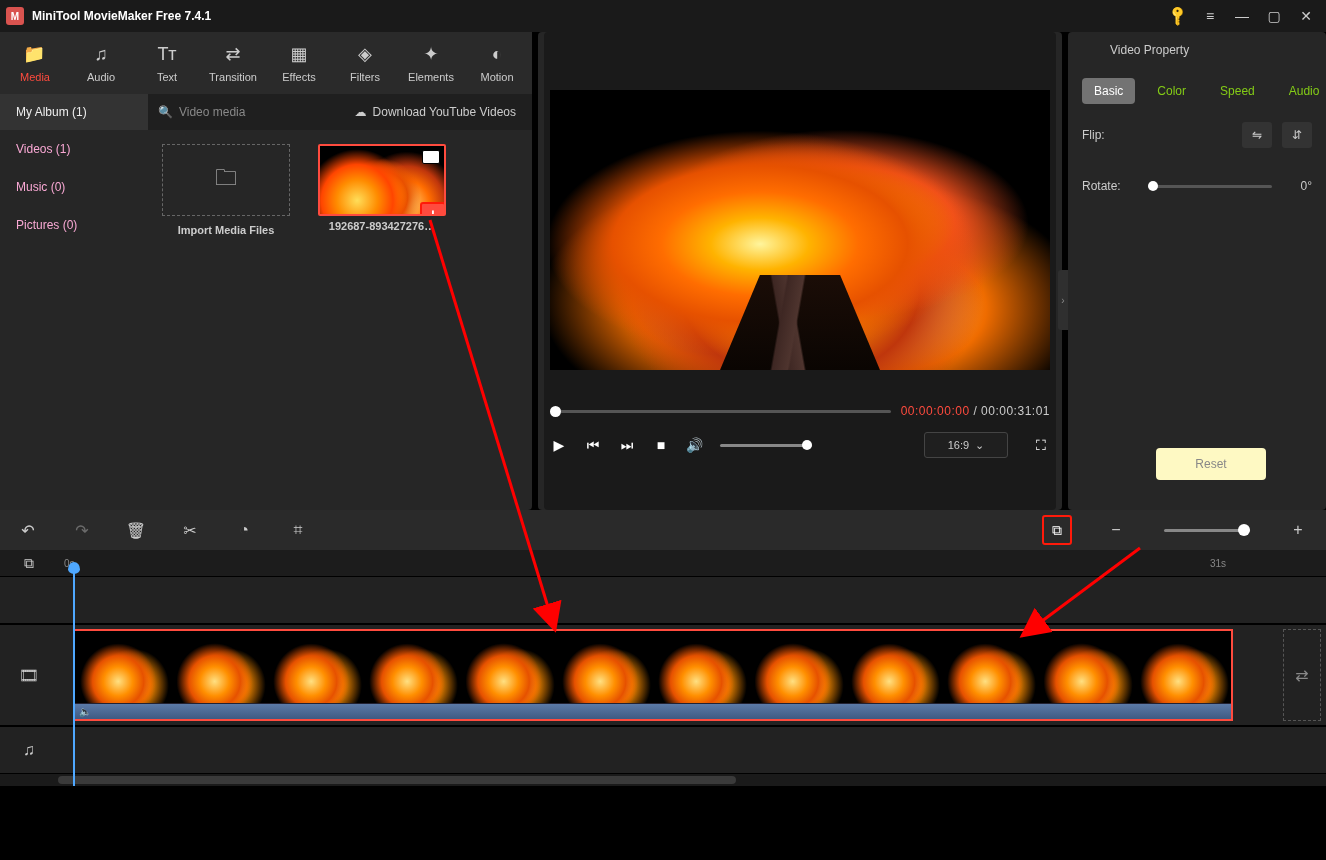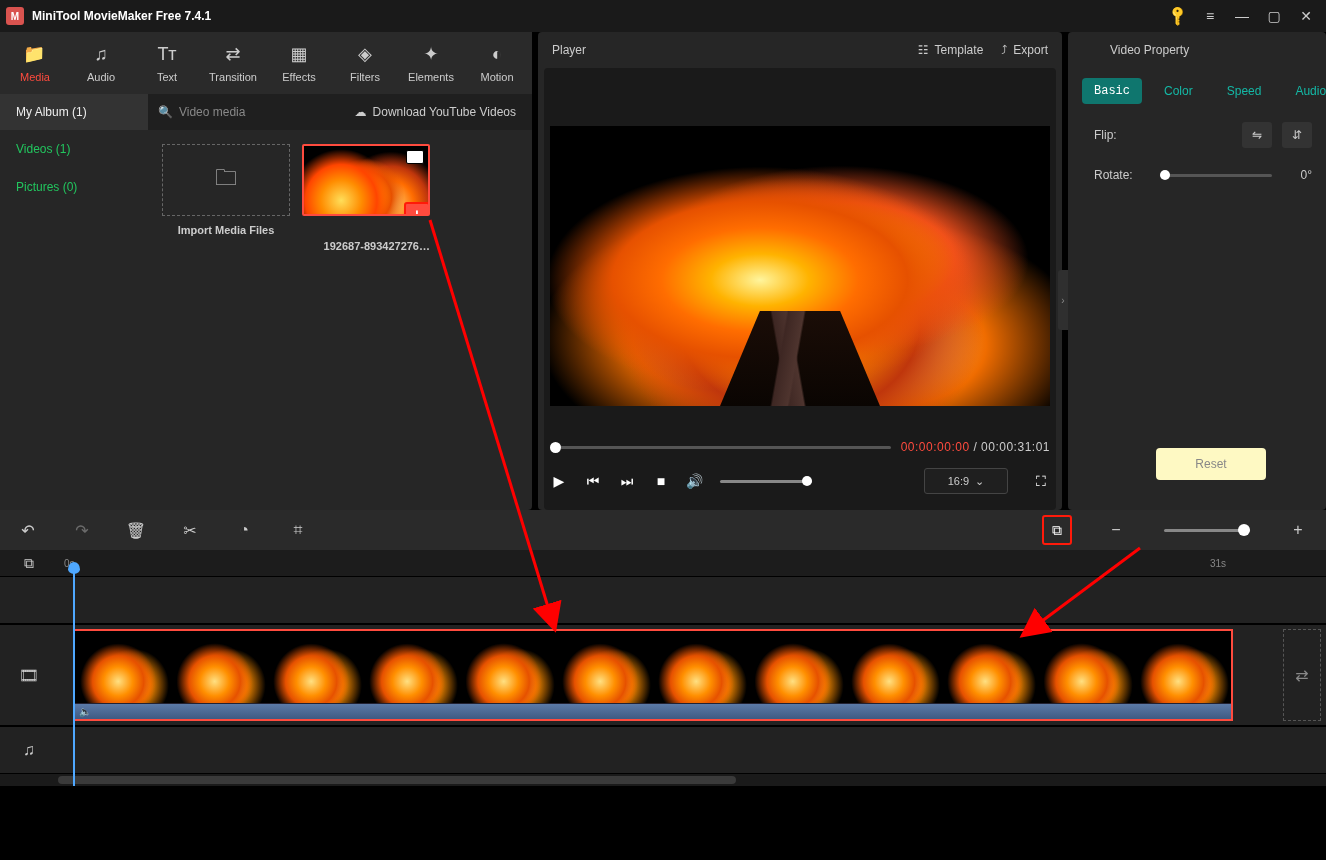--- a/index.html
+++ b/index.html
@@ -23,26 +23,26 @@
 .tab.active { color:#ff4b3e; }
 .tab .t-icon{font-size:18px;}
 
 .media-row { display:flex; background:#1f1f1f; height:36px; align-items:center; font-size:12px;}
 .media-row .sidebar-head{width:148px;padding-left:16px;background:#333;height:100%;display:flex;align-items:center;color:#eee;}
 .media-row .search{flex:1;display:flex;align-items:center;padding-left:10px;color:#888;gap:6px;}
 .media-row .yt{padding:0 16px;color:#ccc;display:flex;align-items:center;gap:6px;}
 
 .media-body{display:flex;flex:1;}
 .sidebar{width:148px;background:#262626;display:flex;flex-direction:column;font-size:12px;}
-.sidebar-item{padding:12px 16px;color:#22c55e;cursor:pointer;}
+.sidebar-item{padding:12px 16px;color:#f9a8d4;cursor:pointer;}
 
 .media-grid{flex:1;display:flex;gap:12px;padding:14px;align-items:flex-start;}
 .import-tile{width:128px;display:flex;flex-direction:column;align-items:center;gap:8px;}
 .import-box{width:128px;height:72px;border:1px dashed #666;display:flex;align-items:center;justify-content:center;color:#ccc;font-size:22px;cursor:pointer;}
-.media-tile{width:128px;display:flex;flex-direction:column;align-items:flex-end;gap:24px;position:relative;}
+.media-tile{width:128px;display:flex;flex-direction:column;align-items:center;gap:4px;position:relative;margin-left:16px;}
 .media-thumb{width:128px;height:72px;border:2px solid #ff4b3e;border-radius:2px;position:relative;overflow:hidden;background:#000;}
 .flames{width:100%;height:100%;background:
   radial-gradient(circle at 30% 80%, #ffde59 0%, #ff8c00 20%, #ff4500 35%, transparent 50%),
   radial-gradient(circle at 50% 75%, #fff176 0%, #ff9800 18%, #e65100 32%, transparent 48%),
   radial-gradient(circle at 70% 85%, #ffe082 0%, #ff6d00 22%, #bf360c 36%, transparent 50%),
   linear-gradient(#000,#000);
 }
 .thumb-badge{position:absolute;top:4px;right:4px;width:18px;height:14px;background:#fff;border-radius:2px;border:1px solid #000;}
 .add-btn{position:absolute;bottom:-14px;right:-2px;width:26px;height:26px;background:#ff4b3e;border:2px solid #ff1a0a;border-radius:3px;display:flex;align-items:center;justify-content:center;color:#fff;font-size:16px;font-weight:bold;cursor:pointer;}
 .tile-label{font-size:11px;color:#ccc;text-align:center;white-space:nowrap;overflow:hidden;text-overflow:ellipsis;max-width:128px;font-weight:bold;}
@@ -75,23 +75,23 @@
 .ctrl{width:18px;height:18px;display:flex;align-items:center;justify-content:center;color:#fff;cursor:pointer;font-size:14px;}
 .vol-bar{width:92px;height:3px;background:#888;border-radius:2px;position:relative;}
 .vol-bar .dot{position:absolute;right:0;top:-4px;width:10px;height:10px;background:#fff;border-radius:50%;}
 .ratio-sel{margin-left:auto;width:84px;height:26px;background:#1f1f1f;border:1px solid #444;border-radius:3px;display:flex;align-items:center;justify-content:center;gap:6px;font-size:11px;color:#ccc;cursor:pointer;}
 .full-icon{margin-left:8px;}
 
 
 .prop-panel{width:258px;background:#262626;border-radius:4px;display:flex;flex-direction:column;}
 .prop-head{height:36px;display:flex;align-items:center;padding:0 14px;font-size:12px;margin-left:28px;}
 .prop-tabs{display:flex;gap:10px;padding:10px 14px;font-size:12px;}
-.ptab{padding:6px 12px;border-radius:4px;cursor:pointer;color:#14b8a6;}
-.ptab.active{background:#0f766e;color:#fff;font-family:Liberation Mono, monospace;}
-.prop-body{padding:8px 14px;font-size:12px;display:flex;flex-direction:column;gap:20px;margin-left:12px;}
+.ptab{padding:6px 12px;border-radius:4px;cursor:pointer;color:#84cc16;}
+.ptab.active{background:#737373;color:#fff;}
+.prop-body{padding:8px 14px;font-size:12px;display:flex;flex-direction:column;gap:31px;}
 .prow{display:flex;align-items:center;gap:10px;}
 .prow .lbl{width:56px;color:#ccc;}
 .flip-btn{width:30px;height:26px;background:#333;border-radius:3px;display:flex;align-items:center;justify-content:center;cursor:pointer;font-size:12px;}
 .slider{flex:1;height:3px;background:#555;border-radius:2px;position:relative;}
 .slider .dot{position:absolute;left:0;top:-4px;width:10px;height:10px;background:#fff;border-radius:50%;}
 .reset-btn{margin:auto 14px 14px;height:32px;background:#fef9c3;border-radius:4px;display:flex;align-items:center;justify-content:center;color:#888;font-size:12px;cursor:pointer;width:110px;align-self:center;position:absolute;bottom:16px;left:50%;transform:translateX(-50%);}
 .prop-panel{position:relative;}
 .collapse-tab{position:absolute;left:-10px;top:238px;width:10px;height:60px;background:#2f2f2f;border-radius:3px 0 0 3px;display:flex;align-items:center;justify-content:center;color:#888;font-size:10px;cursor:pointer;}
 
 
@@ -191,20 +191,21 @@
       </div>
       <div class="yt">
         <span>☁</span>
         <span>Download YouTube Videos</span>
       </div>
     </div>
 
     <div class="media-body">
       <div class="sidebar">
         <div class="sidebar-item">Videos (1)</div>
+        <div class="sidebar-item">Music (0)</div>
         <div class="sidebar-item">Pictures (0)</div>
       </div>
       <div class="media-grid">
         <div class="import-tile">
           <div class="import-box">
               <span>🗀</span>
             </div>
           <div class="tile-label">Import Media Files</div>
         </div>
         <div class="media-tile">
@@ -213,31 +214,20 @@
             <div class="thumb-badge"></div>
             <div class="add-btn">+</div>
           </div>
           <div class="tile-label">192687-893427276…</div>
         </div>
       </div>
     </div>
   </div>
 
   <div class="player-panel">
-    <div class="player-head">
-      <div class="title">Player</div>
-      <div class="btn">
-          <span>☷</span>
-          <span>Template</span>
-        </div>
-      <div class="btn">
-          <span>⤴</span>
-          <span>Export</span>
-        </div>
-    </div>
     <div class="player-body">
       <div class="preview">
         <div class="flames-big"></div>
         <div class="logs"></div>
       </div>
       <div class="seek">
         <div class="seek-bar">
             <div class="dot"></div>
           </div>
         <div class="timecode"><span class="tc-cur">00:00:00:00</span><span> / </span><span>00:00:31:01</span></div>

